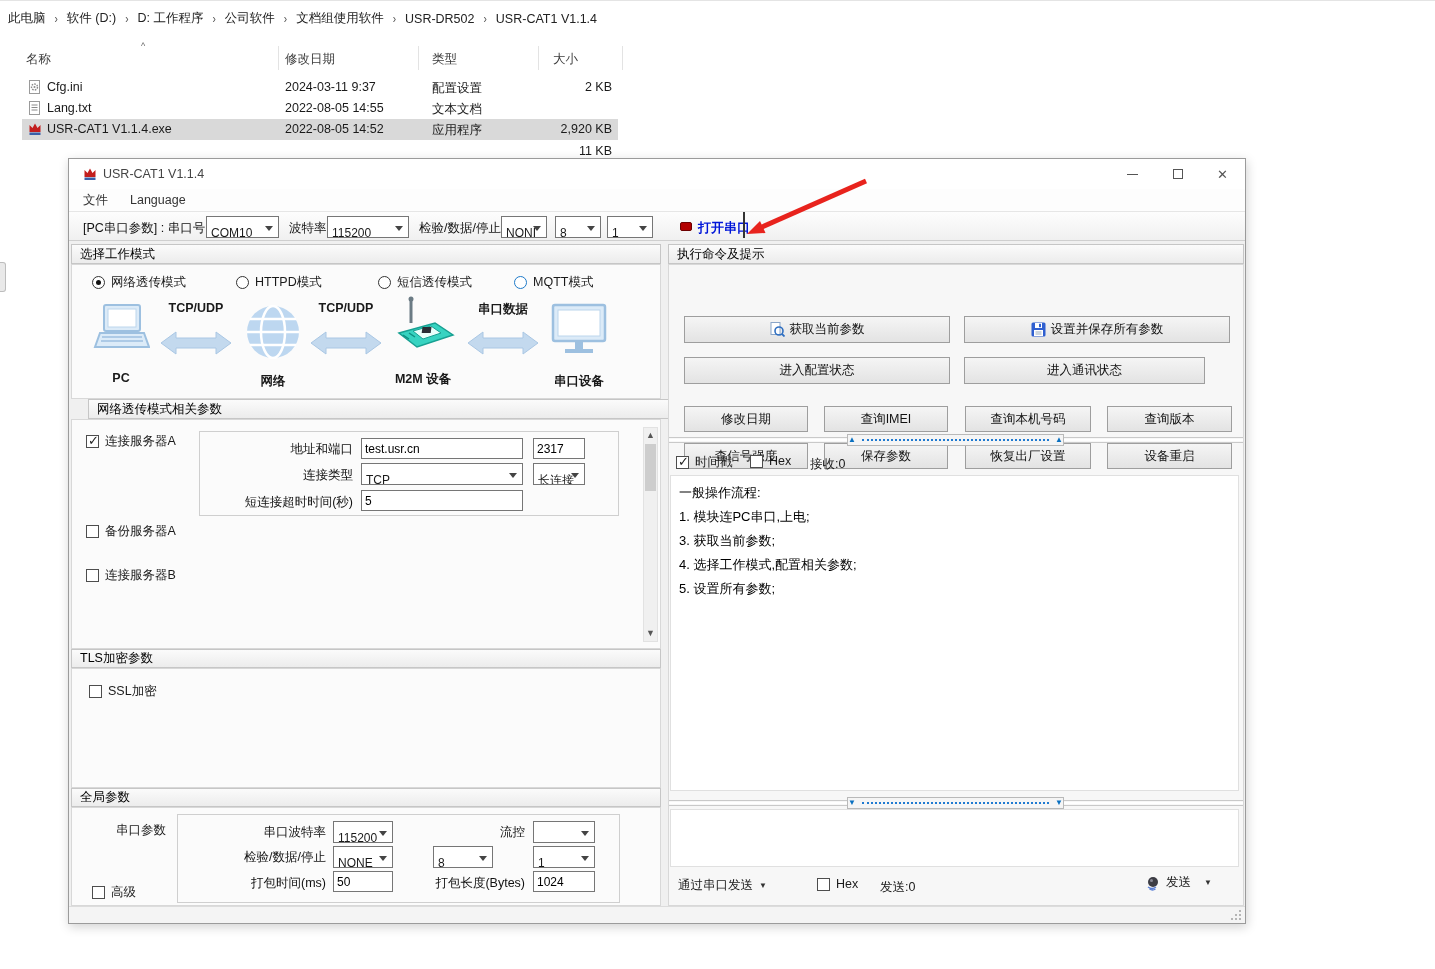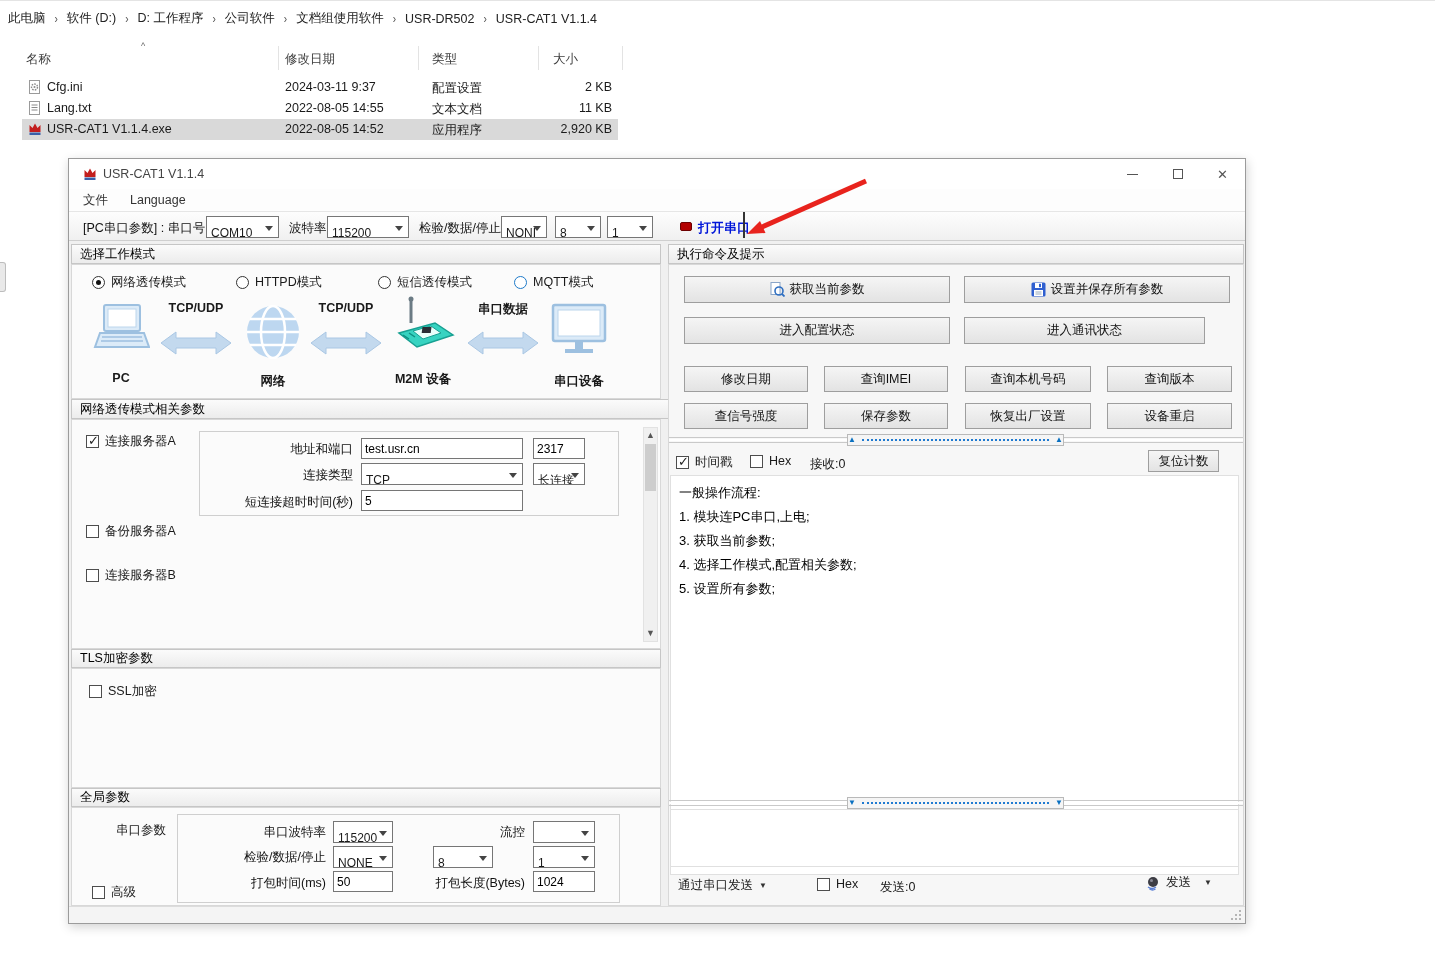--- a/index.html
+++ b/index.html
@@ -58,21 +58,21 @@
   .cb.on::after { content:"✓"; position:absolute; left:1px; top:-3px; font-size:13px; font-weight:bold; color:#222; }
 
   .ibox { position:absolute; background:#fbfbfb; border:1px solid #cfcfcf; }
   .rlabel { position:absolute; text-align:right; white-space:nowrap; color:#111; }
 
   .vsb { position:absolute; width:15px; background:#f0f0f0; border:1px solid #e2e2e2; }
   .vsb .arr { position:absolute; left:0; width:13px; height:15px; color:#555; font-size:9px; text-align:center; line-height:15px; }
   .vsb .thumb { position:absolute; left:1px; width:11px; background:#cdcdcd; }
 
   .btn { position:absolute; background:linear-gradient(#f5f5f5,#e3e3e3); border:1px solid #9e9e9e;
-         display:flex; align-items:center; justify-content:center; gap:5px; font-size:12.5px; color:#111; }
+         display:flex; align-items:center; justify-content:center; gap:5px; font-size:12.5px; color:#111;margin-top:40px; }
 
   .split-track { position:absolute; height:10px; }
   .split-track::before, .split-track::after { content:""; position:absolute; left:0; right:0; height:1px; background:#c9c9c9; }
   .split-track::before { top:2px; box-shadow:0 2px 0 #ffffff; }
   .split-track::after { bottom:2px; box-shadow:0 -2px 0 #ffffff; }
   .split-handle { position:absolute; height:12px; background:#f5f5f5; border:1px solid #b9b9b9; display:flex; align-items:center; }
   .split-dots { flex:1; border-top:2px dotted #1f7ad1; margin:0 6px; }
   .split-tri { font-size:8px; color:#0a70c0; line-height:1; }
 
   .logarea { position:absolute; background:#fff; border:1px solid #e0e0e0; padding:5px 8px; }
@@ -138,21 +138,21 @@
       <svg width="14" height="14" viewBox="0 0 14 14">
           <rect x="1.5" y="0.5" width="10" height="13" fill="#fff" stroke="#9a9a9a"></rect>
           <line x1="3.5" y1="4" x2="9.5" y2="4" stroke="#8a8a8a"></line>
           <line x1="3.5" y1="6.5" x2="9.5" y2="6.5" stroke="#8a8a8a"></line>
           <line x1="3.5" y1="9" x2="9.5" y2="9" stroke="#8a8a8a"></line>
         </svg>
     </span>
     <span class="fcell" style="left:25px;">Lang.txt</span>
     <span class="fcell" style="left:263px;">2022-08-05 14:55</span>
     <span class="fcell" style="left:410px;">文本文档</span>
-    <span class="fcell fsize" style="left:518px;">11 KB</span>
+    <span class="fcell fsize" style="left:518px;margin-top:43px;">11 KB</span>
   </div>
   <div class="filerow sel" style="top:119px;">
     <span class="ficon">
       <svg width="14" height="14" viewBox="0 0 14 14">
           <path d="M1.5 10 L1.5 3 L4.5 6 L7 1.5 L9.5 6 L12.5 3 L12.5 10 Z" fill="#c21e1e"></path>
           <rect x="1.5" y="10.5" width="11" height="2.5" fill="#3a5fa8"></rect>
         </svg>
     </span>
     <span class="fcell" style="left:25px;">USR-CAT1 V1.1.4.exe</span>
     <span class="fcell" style="left:263px;">2022-08-05 14:52</span>
@@ -278,21 +278,21 @@
           <rect x="24" y="38" width="8" height="8" fill="#9dc0e0"></rect>
           <rect x="14" y="46" width="28" height="4" fill="#9dc0e0"></rect>
         </svg>
       </span>
       <span class="node-label" style="left:19px; top:106px; width:60px;">PC</span>
       <span class="node-label" style="left:171px; top:108px; width:60px;">网络</span>
       <span class="node-label" style="left:316px; top:106px; width:70px;">M2M 设备</span>
       <span class="node-label" style="left:477px; top:108px; width:60px;">串口设备</span>
     </div>
 
-    <div class="ghdr" style="left:2px; top:240px; width:638px;">
+    <div class="ghdr" style="left:19px; top:240px; width:638px;">
       <span>网络透传模式相关参数</span>
     </div>
 
     <div class="gbox" style="left:2px; top:260px; width:590px; height:230px;">
       <div class="cbrow" style="left:14px; top:13px;">
         <span class="cb on"></span>
         <span>连接服务器A</span>
       </div>
       <div class="ibox" style="left:127px; top:11px; width:420px; height:85px;">
         <span class="rlabel" style="left:0; top:9px; width:153px;">地址和端口</span>
@@ -426,21 +426,21 @@
       </div>
       <div class="cbrow" style="left:81px; top:189px;">
         <span class="cb"></span>
         <span>Hex</span>
       </div>
       <span class="abs" style="left:141px; top:191px;">接收:0</span>
       <div class="btn" style="left:479px; top:185px; width:71px; height:22px;">
         <span>复位计数</span>
       </div>
 
-      <div class="logarea" style="left:1px; top:210px; width:569px; height:400px;">
+      <div class="logarea" style="left:1px; top:210px; width:569px; height:316px;">
         <div class="logline">一般操作流程:</div>
         <div class="logline">1. 模块连PC串口,上电;</div>
         <div class="logline">3. 获取当前参数;</div>
         <div class="logline">4. 选择工作模式,配置相关参数;</div>
         <div class="logline">5. 设置所有参数;</div>
       </div>
 
       <div class="split-track" style="left:0; top:533px; width:574px;"></div>
       <div class="split-handle" style="left:178px; top:532px; width:217px;">
         <span class="split-tri">▼</span>

